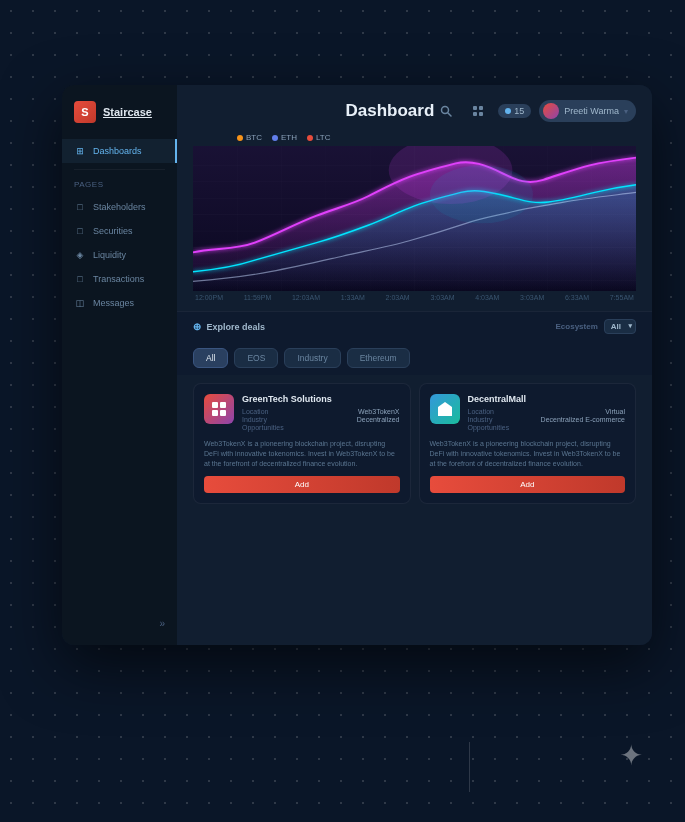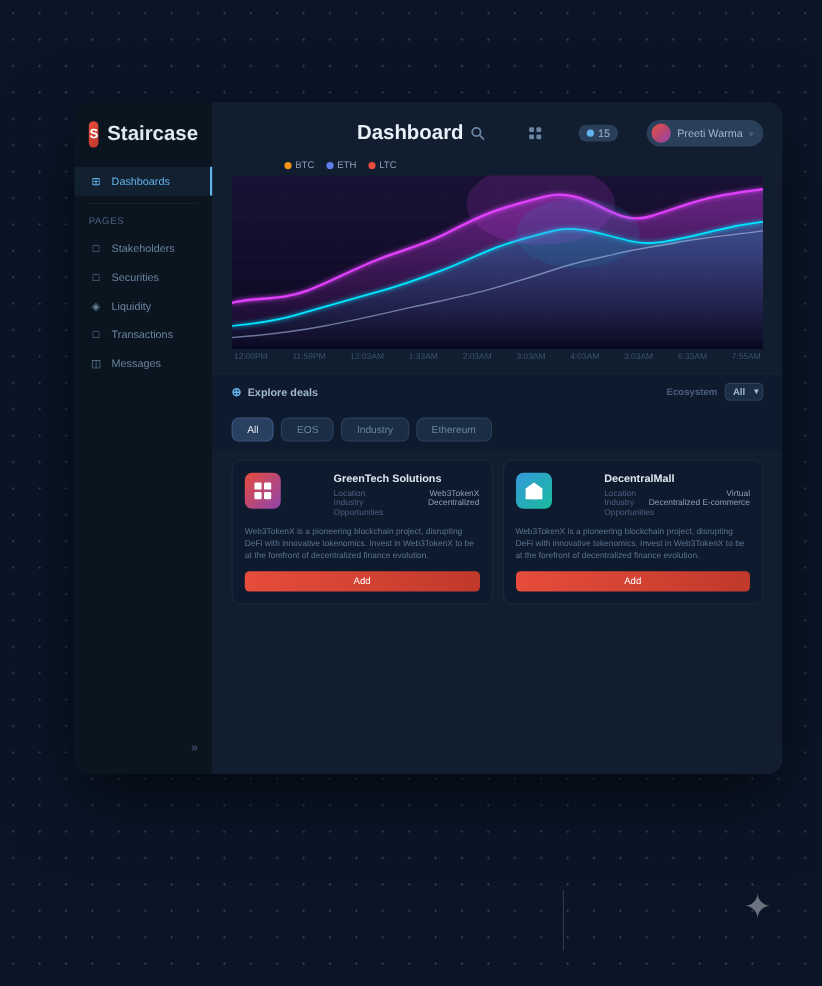--- a/index.html
+++ b/index.html
@@ -59,23 +59,24 @@
       border-radius: 4px;
       display: flex;
       align-items: center;
       justify-content: center;
       color: white;
       font-size: 11px;
       font-weight: bold;
     }
 
     .logo-text {
-      font-size: 17px;
+      font-size: 11px;
       font-weight: 600;
       color: #e0e8f0;
+      text-decoration: underline;
     }
 
     .sidebar-section-label {
       font-size: 8px;
       color: #4a6080;
       text-transform: uppercase;
       letter-spacing: 0.5px;
       padding: 4px 12px 6px 12px;
     }
 
@@ -146,21 +147,21 @@
 
     .header-title {
       font-size: 17px;
       font-weight: 700;
       color: #e8f0f8;
     }
 
     .header-actions {
       display: flex;
       align-items: center;
-      gap: 24px;
+      gap: 8px;
     }
 
     .header-icon-btn {
       width: 24px;
       height: 24px;
       border-radius: 50%;
       display: flex;
       align-items: center;
       justify-content: center;
       color: #6a85a0;
@@ -386,21 +387,20 @@
     .deal-logo.greentech {
       background: linear-gradient(135deg, #e74c3c, #8e44ad);
     }
 
     .deal-logo.decentralmall {
       background: linear-gradient(135deg, #3498db, #1abc9c);
     }
 
     .deal-info {
       flex: 1;
-      margin-left: 36px;
     }
 
     .deal-name {
       font-size: 9px;
       font-weight: 600;
       color: #e0e8f0;
       margin-bottom: 4px;
     }
 
     .deal-meta {

